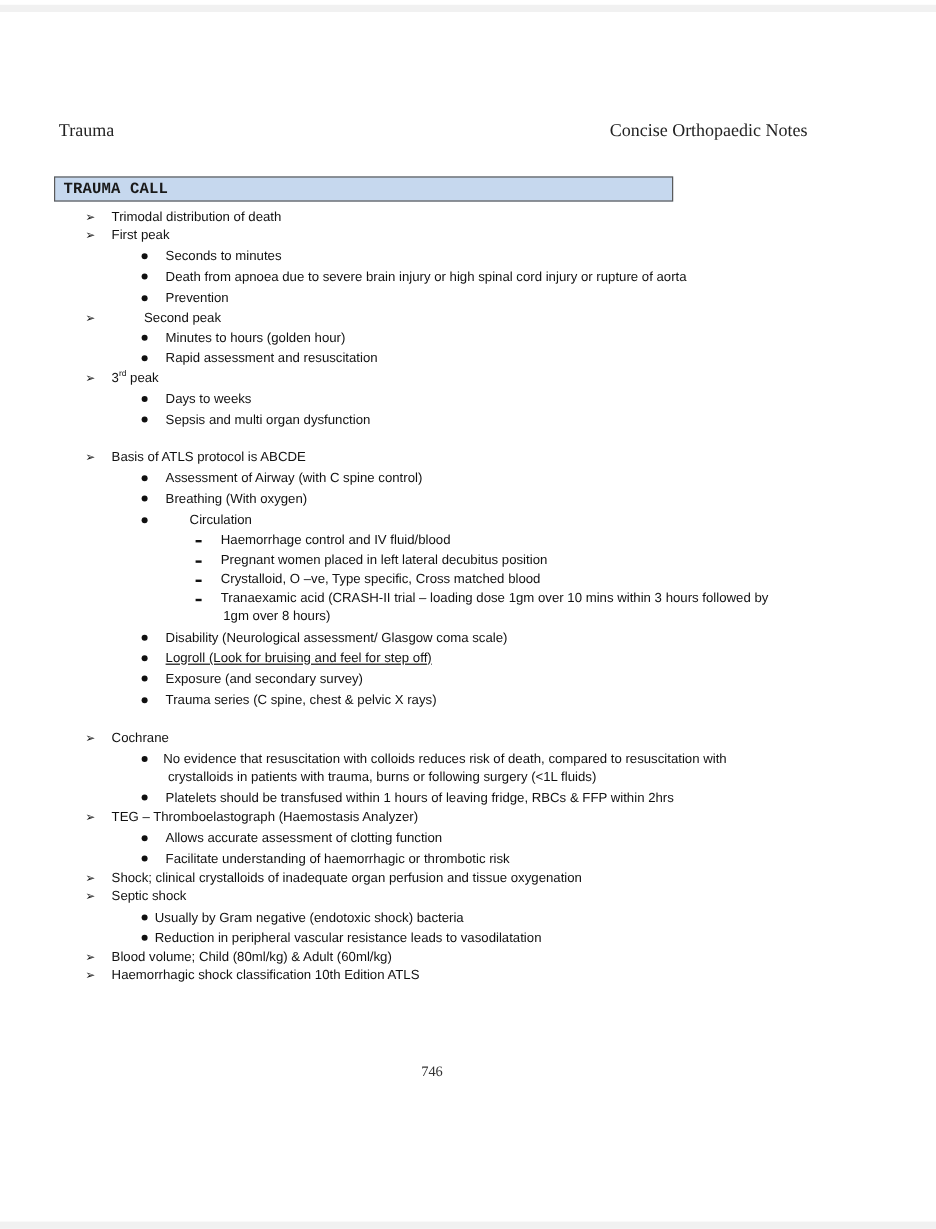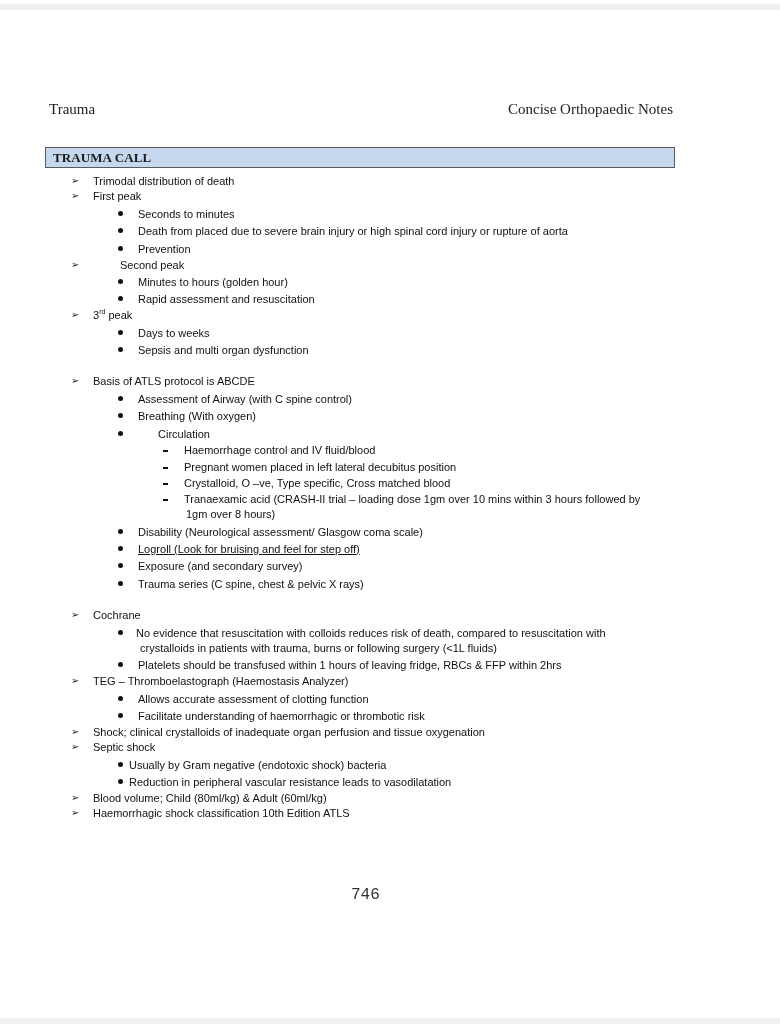--- a/index.html
+++ b/index.html
@@ -8,37 +8,37 @@
       background: #ffffff; color: #111;
     }
     .strip-top { position: absolute; left: 0; top: 4px; width: 780px; height: 6px; background: #f1f1f1; }
     .strip-bottom { position: absolute; left: 0; top: 1018px; width: 780px; height: 6px; background: #f1f1f1; }
     .running-head {
       position: absolute; top: 101px; font-family: "Liberation Serif", serif; font-size: 15px; color: #222;
     }
     .rh-left { left: 49px; }
     .rh-right { right: 107px; }
     .section-bar {
-      position: absolute; left: 45px; top: 147px; width: 630px; height: 21px;
+      position: absolute; left: 45px; top: 147px; width: 516px; height: 21px;
       background: #c6d8ee; border: 1px solid #5a5a5a; box-sizing: border-box;
-      font-family: Liberation Serif, serif; font-weight: bold; font-size: 13px; color: #1a1a1a;
+      font-family: Liberation Mono, monospace; font-weight: bold; font-size: 13px; color: #1a1a1a;
       line-height: 20px; padding-left: 7px; letter-spacing: 0.1px;
     }
     .content {
       position: absolute; left: 0; top: 0; width: 780px;
       font-family: "Liberation Sans", sans-serif; font-size: 11px; color: #111;
     }
     .line { position: absolute; white-space: nowrap; line-height: 14px; }
     .arrow { position: absolute; font-size: 10px; color: #222; }
     .dot { position: absolute; width: 5px; height: 5px; border-radius: 50%; background: #111; }
     .dash { position: absolute; width: 5px; height: 1.6px; background: #111; }
     .b { font-weight: normal; }
     sup { font-size: 7px; vertical-align: 5px; line-height: 0; }
     .page-num {
-      position: absolute; left: 351px; top: 886px; font-family: Liberation Mono, monospace; font-size: 16px; color: #333;
+      position: absolute; left: 351px; top: 886px; font-family: Liberation Serif, serif; font-size: 12px; color: #333;
     }
   </style>
 </head>
 <body>
 
 <div class="strip-top"></div>
 
 <div class="running-head rh-left">Trauma</div>
 <div class="running-head rh-right">Concise Orthopaedic Notes</div>
 
@@ -48,21 +48,21 @@
 
   <span class="arrow" style="left:71px;top:175px;">➢</span>
   <span class="line" style="left:93px;top:174px;">Trimodal distribution of death</span>
 
   <span class="arrow" style="left:71px;top:190px;">➢</span>
   <span class="line" style="left:93px;top:189px;">First peak</span>
 
   <span class="dot" style="left:118px;top:211px;"></span>
   <span class="line" style="left:138px;top:207px;">Seconds to minutes</span>
   <span class="dot" style="left:118px;top:228px;"></span>
-  <span class="line" style="left:138px;top:224px;">Death from placed due to severe brain injury or high spinal cord injury or rupture of aorta</span>
+  <span class="line" style="left:138px;top:224px;">Death from apnoea due to severe brain injury or high spinal cord injury or rupture of aorta</span>
   <span class="dot" style="left:118px;top:246px;"></span>
   <span class="line" style="left:138px;top:242px;">Prevention</span>
 
   <span class="arrow" style="left:71px;top:259px;">➢</span>
   <span class="line" style="left:93px;top:258px;margin-left:27px;">Second peak</span>
 
   <span class="dot" style="left:118px;top:279px;"></span>
   <span class="line" style="left:138px;top:275px;">Minutes to hours (golden hour)</span>
   <span class="dot" style="left:118px;top:296px;"></span>
   <span class="line" style="left:138px;top:292px;">Rapid assessment and resuscitation</span>

